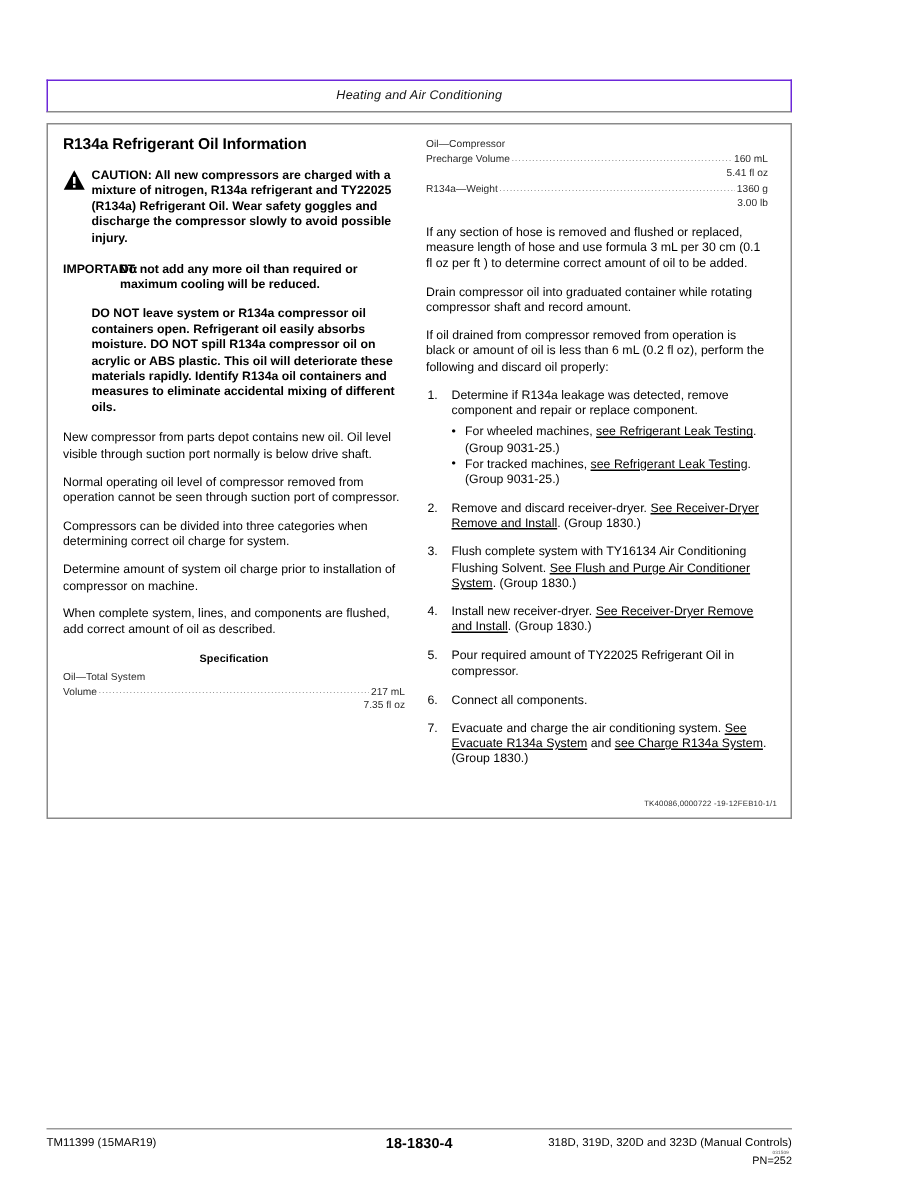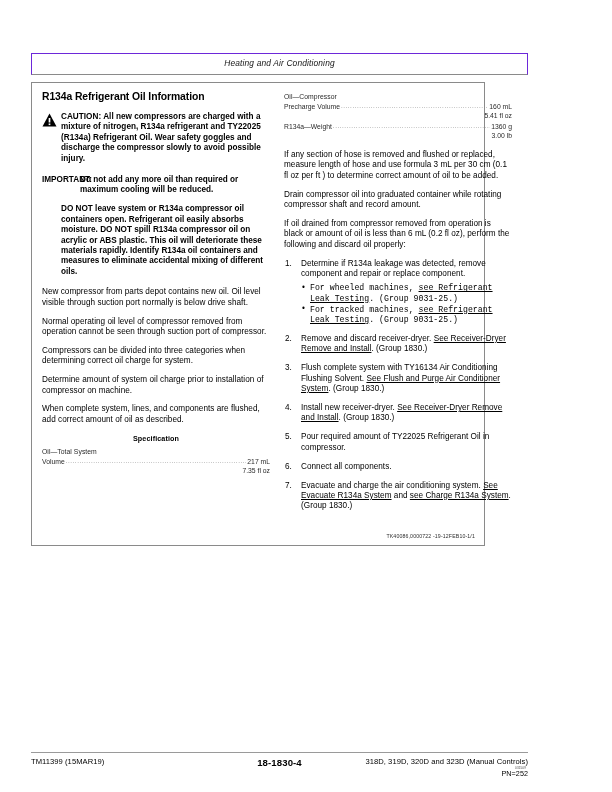--- a/index.html
+++ b/index.html
@@ -44,21 +44,21 @@
     font-size: 8.4px;
     letter-spacing: 0.15px;
     color: #141414;
   }
 
   
   .content-box {
     position: absolute;
     left: 31px;
     top: 82px;
-    width: 454px;
+    width: 497px;
     height: 464px;
     border: 1px solid #8a8a8a;
     box-sizing: border-box;
   }
 
   .col {
     position: absolute;
     top: 0;
     width: 228px;
   }
@@ -202,21 +202,20 @@
   }
   ol.steps > li > .num {
     position: absolute;
     left: 1px;
     top: 0;
   }
   ul.sub-bullets {
     list-style: none;
     margin: 4px 0 0 0;
     padding: 0;
-    font-family: Liberation Mono, monospace;
   }
   ul.sub-bullets li {
     position: relative;
     padding-left: 9px;
     font-size: 8.2px;
     line-height: 10.4px;
     margin-bottom: 0.5px;
   }
   ul.sub-bullets li::before {
     content: "\2022";

